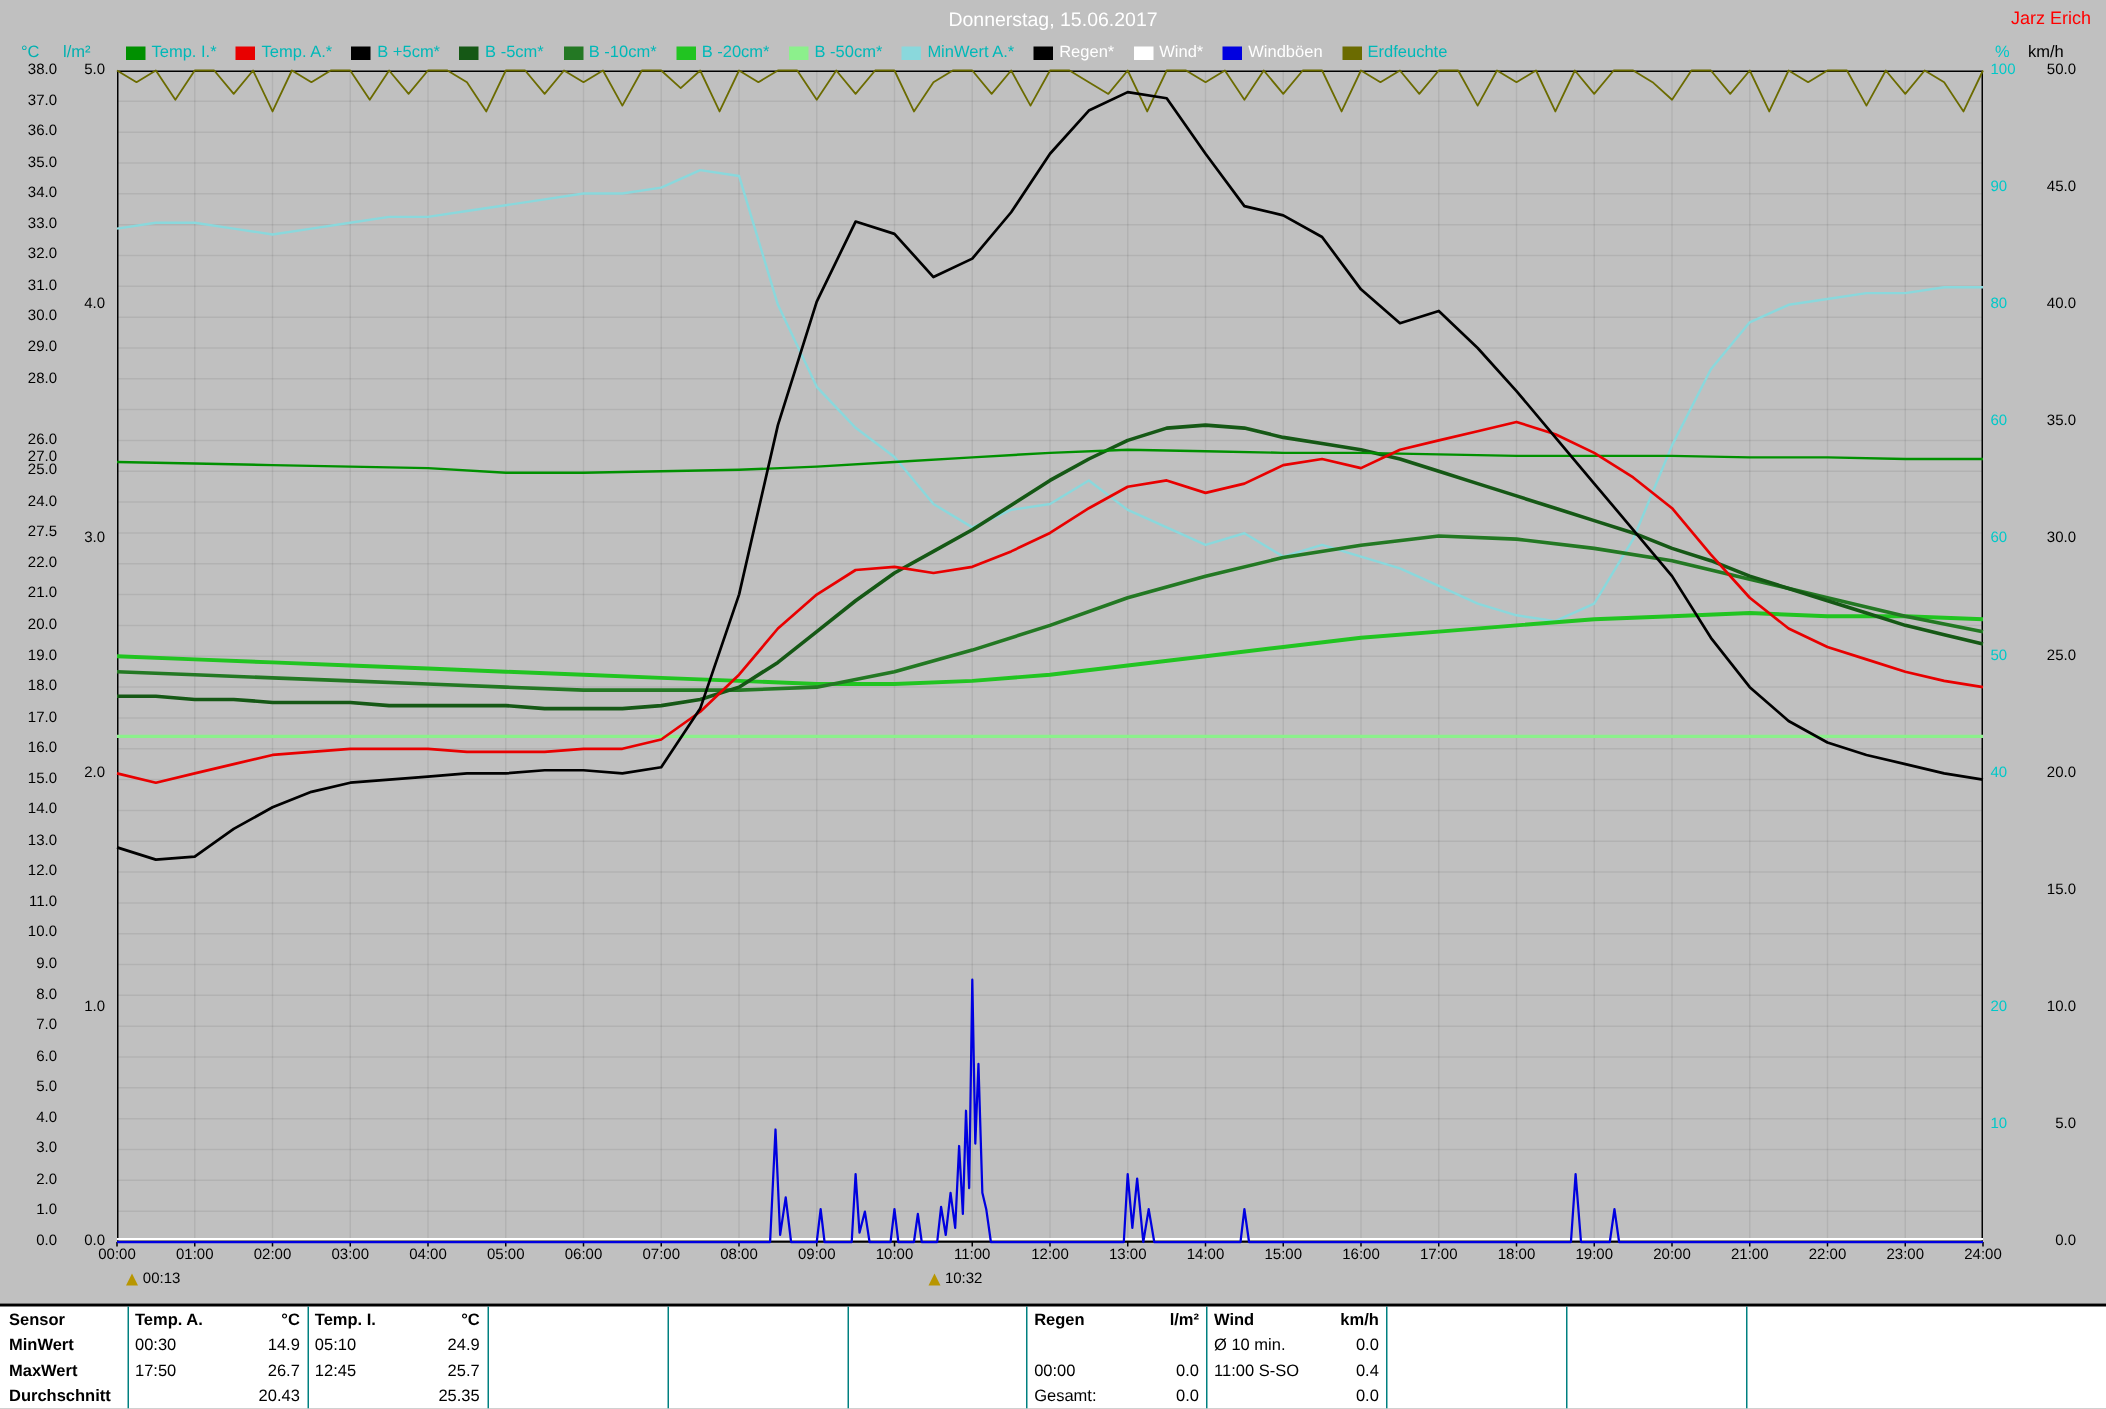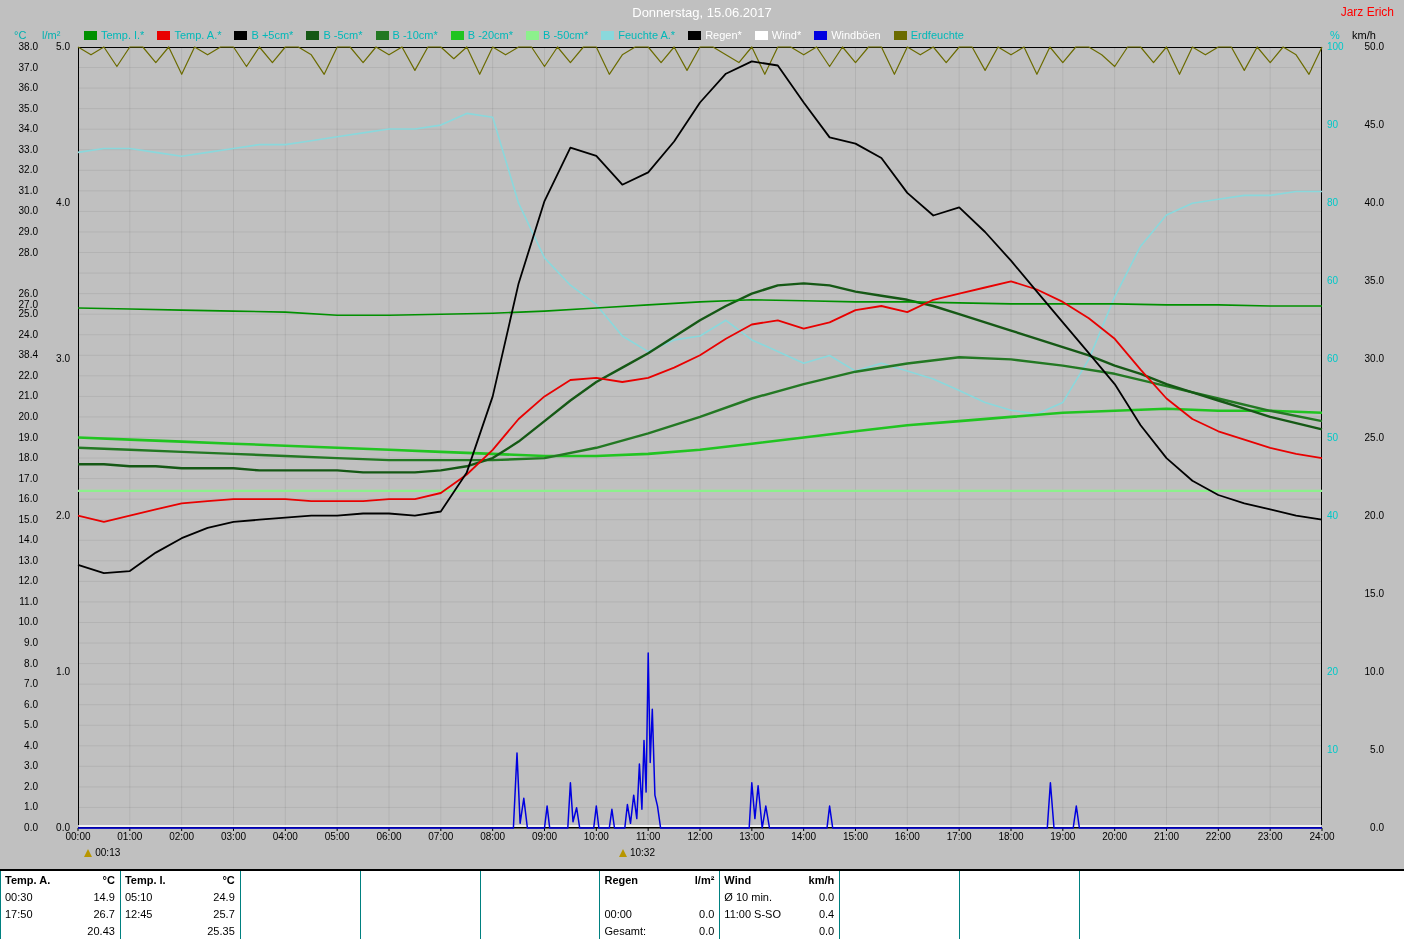--- a/index.html
+++ b/index.html
@@ -170,21 +170,21 @@
       <div class="leg-item">
         <span class="leg-marker" style="background: rgb(33, 196, 33);"></span>
         <span style="color: rgb(0, 184, 184);">B -20cm*</span>
       </div>
       <div class="leg-item">
         <span class="leg-marker" style="background: rgb(140, 240, 140);"></span>
         <span style="color: rgb(0, 184, 184);">B -50cm*</span>
       </div>
       <div class="leg-item">
         <span class="leg-marker" style="background: rgb(138, 216, 220);"></span>
-        <span style="color: rgb(0, 184, 184);">Feuchte A.*</span>
+        <span style="color: rgb(0, 184, 184);">MinWert A.*</span>
       </div>
       <div class="leg-item">
         <span class="leg-marker" style="background: rgb(0, 0, 0);"></span>
         <span style="color: rgb(255, 255, 255);">Regen*</span>
       </div>
       <div class="leg-item">
         <span class="leg-marker" style="background: rgb(255, 255, 255);"></span>
         <span style="color: rgb(255, 255, 255);">Wind*</span>
       </div>
       <div class="leg-item">
@@ -205,21 +205,21 @@
       <div class="tick r" style="left: 6px; width: 32px; top: 144.763px; color: rgb(0, 0, 0);">33.0</div>
       <div class="tick r" style="left: 6px; width: 32px; top: 165.316px; color: rgb(0, 0, 0);">32.0</div>
       <div class="tick r" style="left: 6px; width: 32px; top: 185.868px; color: rgb(0, 0, 0);">31.0</div>
       <div class="tick r" style="left: 6px; width: 32px; top: 206.421px; color: rgb(0, 0, 0);">30.0</div>
       <div class="tick r" style="left: 6px; width: 32px; top: 226.974px; color: rgb(0, 0, 0);">29.0</div>
       <div class="tick r" style="left: 6px; width: 32px; top: 247.526px; color: rgb(0, 0, 0);">28.0</div>
       <div class="tick r" style="left: 6px; width: 32px; top: 268.079px; color: rgb(0, 0, 0); margin-top: 32px;">27.0</div>
       <div class="tick r" style="left: 6px; width: 32px; top: 288.632px; color: rgb(0, 0, 0);">26.0</div>
       <div class="tick r" style="left: 6px; width: 32px; top: 309.184px; color: rgb(0, 0, 0);">25.0</div>
       <div class="tick r" style="left: 6px; width: 32px; top: 329.737px; color: rgb(0, 0, 0);">24.0</div>
-      <div class="tick r" style="left: 6px; width: 32px; top: 350.289px; color: rgb(0, 0, 0);">38.4</div>
+      <div class="tick r" style="left: 6px; width: 32px; top: 350.289px; color: rgb(0, 0, 0);">27.5</div>
       <div class="tick r" style="left: 6px; width: 32px; top: 370.842px; color: rgb(0, 0, 0);">22.0</div>
       <div class="tick r" style="left: 6px; width: 32px; top: 391.395px; color: rgb(0, 0, 0);">21.0</div>
       <div class="tick r" style="left: 6px; width: 32px; top: 411.947px; color: rgb(0, 0, 0);">20.0</div>
       <div class="tick r" style="left: 6px; width: 32px; top: 432.5px; color: rgb(0, 0, 0);">19.0</div>
       <div class="tick r" style="left: 6px; width: 32px; top: 453.053px; color: rgb(0, 0, 0);">18.0</div>
       <div class="tick r" style="left: 6px; width: 32px; top: 473.605px; color: rgb(0, 0, 0);">17.0</div>
       <div class="tick r" style="left: 6px; width: 32px; top: 494.158px; color: rgb(0, 0, 0);">16.0</div>
       <div class="tick r" style="left: 6px; width: 32px; top: 514.711px; color: rgb(0, 0, 0);">15.0</div>
       <div class="tick r" style="left: 6px; width: 32px; top: 535.263px; color: rgb(0, 0, 0);">14.0</div>
       <div class="tick r" style="left: 6px; width: 32px; top: 555.816px; color: rgb(0, 0, 0);">13.0</div>
@@ -301,20 +301,26 @@
       <div class="marker" style="left: 84.2478px;">
         <span class="mi"></span>
         <span>00:13</span>
       </div>
       <div class="marker" style="left: 618.961px;">
         <span class="mi"></span>
         <span>10:32</span>
       </div>
     </div>
   <div id="btable">
+      <div class="tcol label-col">
+        <div class="trow bold" style="padding-left: 6px;">Sensor</div>
+        <div class="trow bold" style="padding-left: 6px;">MinWert</div>
+        <div class="trow bold" style="padding-left: 6px;">MaxWert</div>
+        <div class="trow bold" style="padding-left: 6px;">Durchschnitt</div>
+      </div>
       <div class="tcol group">
         <div class="trow">
           <span class="cell-t bold">Temp. A.</span>
           <span class="cell-v bold">°C</span>
         </div>
         <div class="trow">
           <span class="cell-t">00:30</span>
           <span class="cell-v">14.9</span>
         </div>
         <div class="trow">

